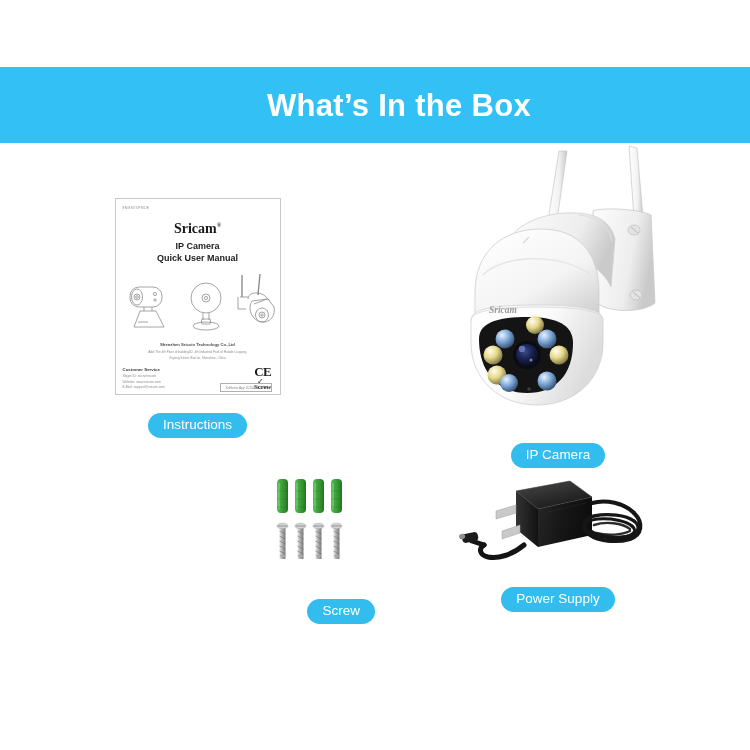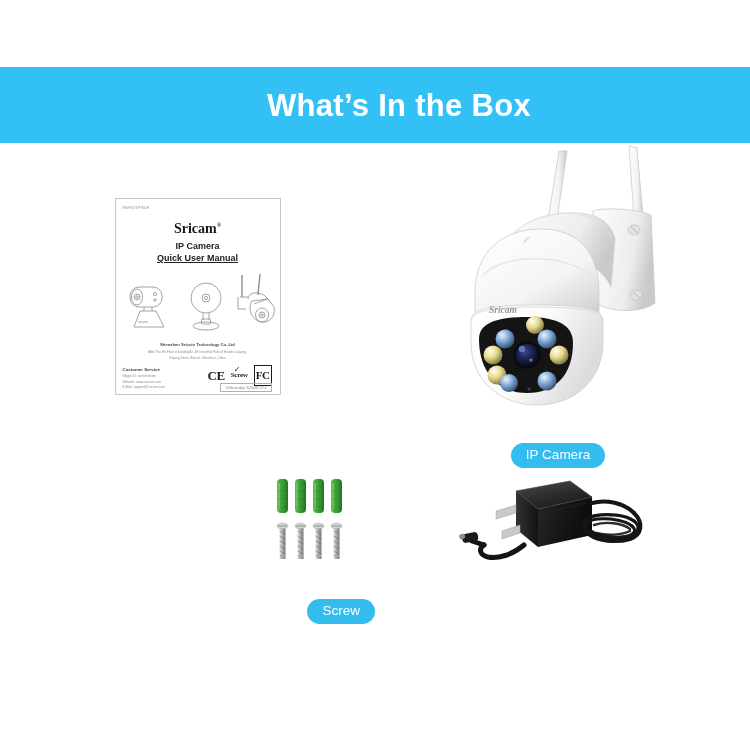--- a/index.html
+++ b/index.html
@@ -105,21 +105,20 @@
     font-weight: bold;
     color: #222;
   }
   .manual-line2 {
     position: absolute;
     left: 0; right: 0; top: 54px;
     text-align: center;
     font-size: 9px;
     font-weight: bold;
     color: #222;
-    text-decoration: underline;
   }
 
   .manual-figs {
     position: absolute;
     left: 6px; right: 6px; top: 72px;
     height: 62px;
   }
   .fig { position: absolute; }
   .fig svg { display: block; }
   .fig-a { left: 4px;  top: 12px; }
@@ -160,20 +159,21 @@
   .manual-cs-l1 { top: 175px; }
   .manual-cs-l2 { top: 180.5px; }
   .manual-cs-l3 { top: 186px; }
 
   .manual-certs {
     position: absolute;
     right: 8px; top: 166px;
     display: flex;
     align-items: center;
     gap: 6px;
+    flex-direction: column;
   }
   .cert {
     font-family: "Liberation Serif", serif;
     font-weight: bold;
     font-size: 13px;
     color: #1c1c1c;
     letter-spacing: -0.5px;
     line-height: 1;
   }
   .cert-rohs {
@@ -303,20 +303,21 @@
         <div class="manual-certs">
           <span class="cert">CE</span>
           <span class="cert cert-rohs"><span class="tick">✓</span><span>Screw</span></span>
           <span class="cert cert-fcc">FC</span>
         </div>
         <div class="manual-app">SriHome App 2020086-V2.0</div>
       </div>
 
     </div>
     <div style="height:18px"></div>
+    <div class="pill">Instructions</div>
   </div>
 
   <div class="cell cell-ipcamera">
     <div class="art camera-art">
       <svg width="230" height="290" viewBox="0 0 230 290">
         <defs>
           <linearGradient id="bodyG" x1="0" y1="0" x2="1" y2="0.4">
             <stop offset="0%" stop-color="#ffffff"></stop>
             <stop offset="55%" stop-color="#fbfbfb"></stop>
             <stop offset="100%" stop-color="#dcdcdc"></stop>
@@ -535,15 +536,16 @@
           <path d="M132 72 C122 66 124 56 136 53 C150 50 168 52 176 58" stroke-width="3.4"></path>
           <path d="M176 58 C184 64 180 72 168 74 C154 76 138 74 131 69" stroke-width="3.4"></path>
           <path d="M131 69 C124 63 128 57 140 56 C154 55 168 58 174 63" stroke-width="3"></path>
           <path d="M174 63 C180 68 175 73 164 74 C152 75 139 72 133 68" stroke-width="3"></path>
           <path d="M136 62 C148 58 164 60 172 66" stroke-width="2.4" opacity="0.9"></path>
           <path d="M138 70 C150 73 164 72 172 68" stroke-width="2.4" opacity="0.9"></path>
         </g>
       </svg>
     </div>
     <div style="height:14px"></div>
+    <div class="pill">Power Supply</div>
   </div>
 
 </div>
 
 </body></html>

